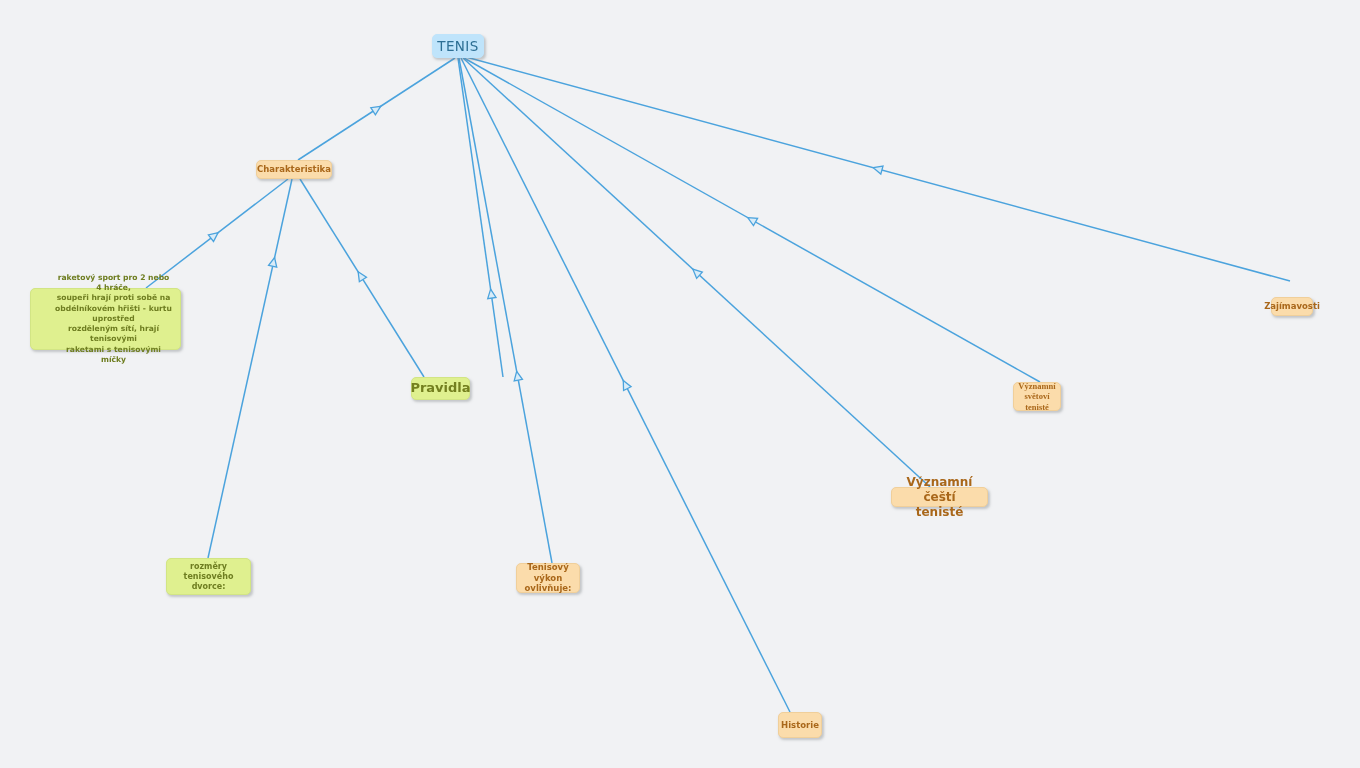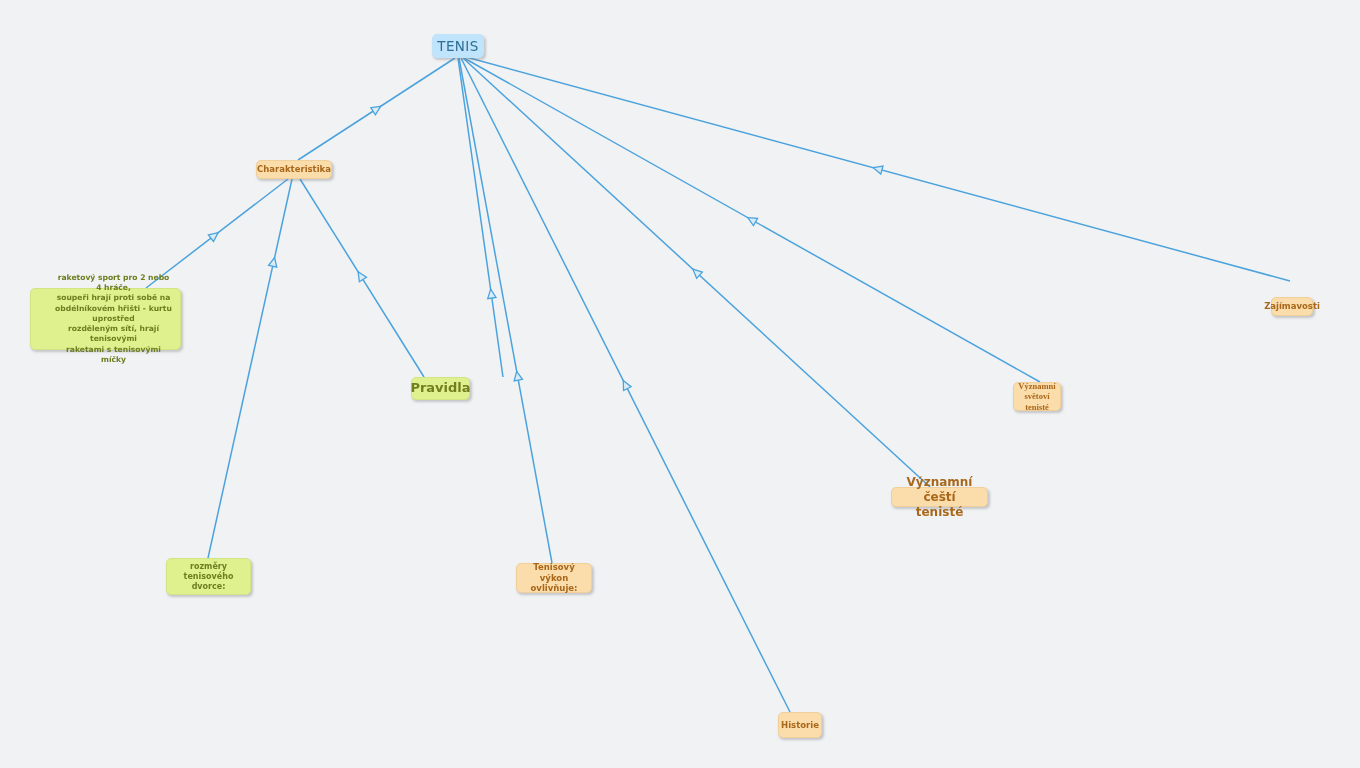--- a/index.html
+++ b/index.html
@@ -126,20 +126,20 @@
 <div class="node node-root" style="left: 432px; top: 34px; width: 52px; height: 24px;"><span>TENIS</span></div>
     <div class="node node-orange" style="left: 256px; top: 160px; width: 76px; height: 19px;"><span>Charakteristika</span></div>
     <div class="node node-green-para" style="left: 30px; top: 288px; width: 151px; height: 62px; padding-left: 23px;"><span>raketový sport pro 2 nebo 4 hráče,
 soupeři hrají proti sobě na
 obdélníkovém hřišti - kurtu uprostřed
 rozděleným sítí, hrají tenisovými
 raketami s tenisovými míčky</span></div>
     <div class="node node-green-big" style="left: 411px; top: 377px; width: 59px; height: 23px;"><span>Pravidla</span></div>
     <div class="node node-green" style="left: 166px; top: 558px; width: 85px; height: 37px;"><span>rozměry
 tenisového dvorce:</span></div>
-    <div class="node node-orange" style="left: 516px; top: 563px; width: 76px; height: 30px;"><span>Tenisový výkon
+    <div class="node node-orange" style="left: 516px; top: 563px; width: 64px; height: 30px;"><span>Tenisový výkon
 ovlivňuje:</span></div>
     <div class="node node-orange" style="left: 778px; top: 712px; width: 44px; height: 26px;"><span>Historie</span></div>
     <div class="node node-orange node-orange-sm" style="left: 891px; top: 487px; width: 97px; height: 20px;"><span>Významní čeští tenisté</span></div>
     <div class="node node-orange" style="left: 1013px; top: 382px; width: 48px; height: 29px; font-family: Liberation Serif, serif;"><span>Významní
 světoví tenisté</span></div>
     <div class="node node-orange" style="left: 1271px; top: 281px; width: 42px; height: 19px; margin-top: 16px;"><span>Zajímavosti</span></div>
   </div>
 
 </body></html>

